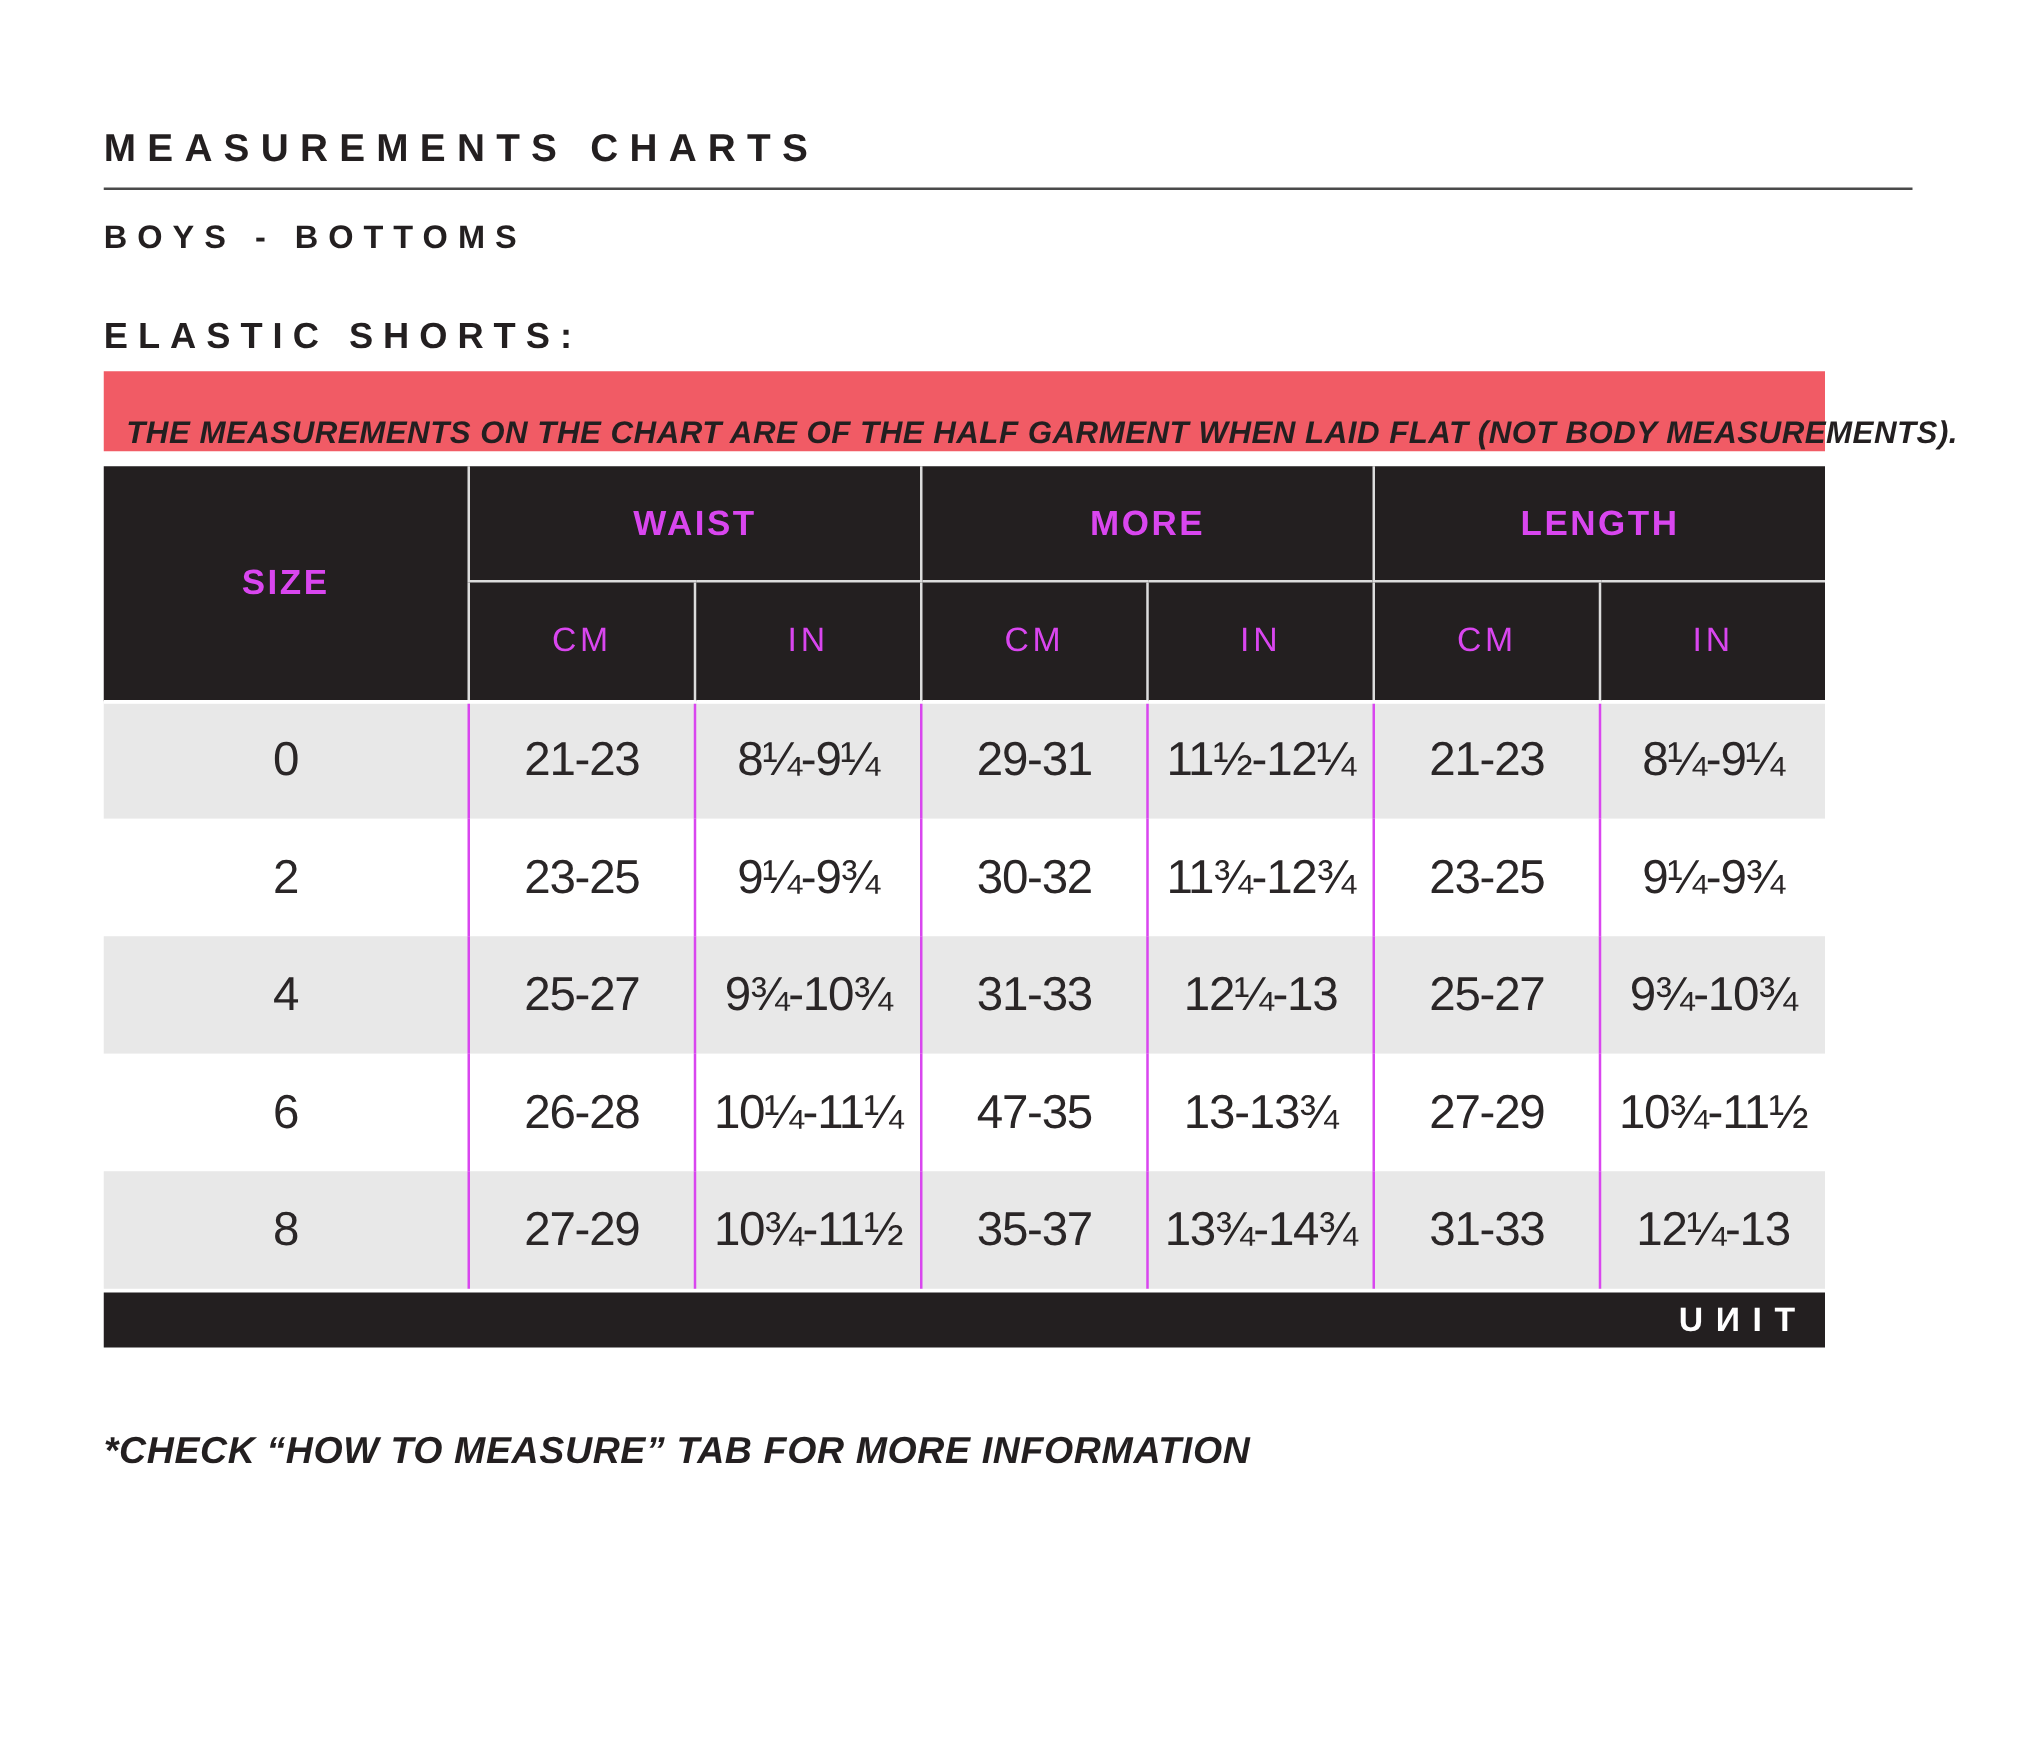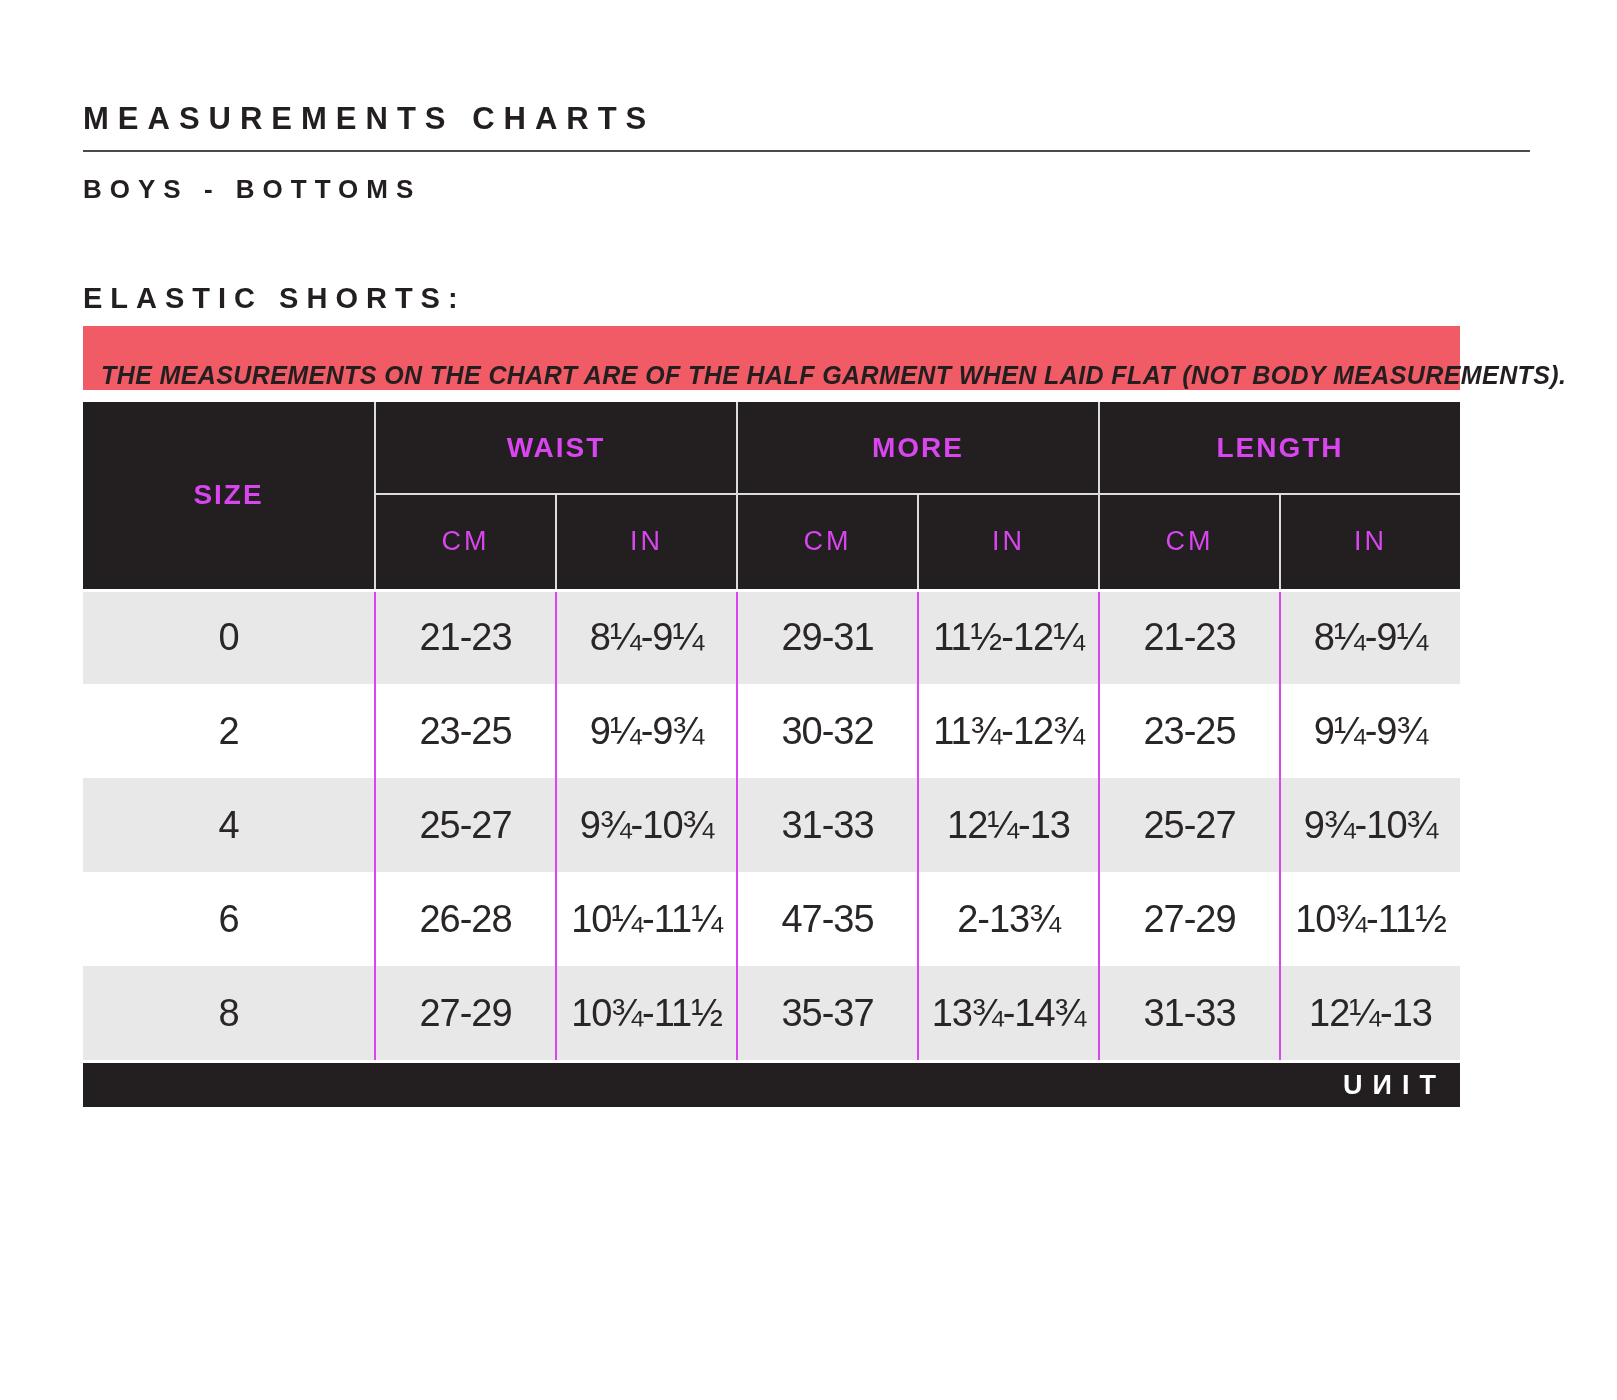--- a/index.html
+++ b/index.html
@@ -21,21 +21,21 @@
     margin-top:13px;
     width:1447px; height:0;
     border-top:2px solid #4a4a4a;
   }
   .page-subtitle {
     margin-top:22px;
     font-size:26px; font-weight:700; letter-spacing:8px;
     white-space:nowrap;
   }
   .section-heading {
-    margin-top:77px;
+    margin-top:48px;
     font-size:29px; font-weight:700; letter-spacing:8px;
     white-space:nowrap;
   }
   .banner {
     margin-top:11px;
     background:#F15B65;
     height:64px;
     display:flex; align-items:flex-end;
     padding:0 18px;
   }
@@ -164,34 +164,35 @@
         <td>31-33</td>
         <td>12¼-13</td>
         <td>25-27</td>
         <td>9¾-10¾</td>
       </tr>
       <tr>
         <td>6</td>
         <td>26-28</td>
         <td>10¼-11¼</td>
         <td>47-35</td>
-        <td>2-13¾</td>
+        <td>13-13¾</td>
         <td>27-29</td>
         <td>10¾-11½</td>
       </tr>
       <tr>
         <td>8</td>
         <td>27-29</td>
         <td>10¾-11½</td>
         <td>35-37</td>
         <td>13¾-14¾</td>
         <td>31-33</td>
         <td>12¼-13</td>
       </tr>
     </tbody>
   </table>
 
   <div class="brand-bar">
     <span>UИIT</span>
   </div>
 
+  <p class="footnote">*CHECK “HOW TO MEASURE” TAB FOR MORE INFORMATION</p>
 
 </div>
 
 </body></html>

